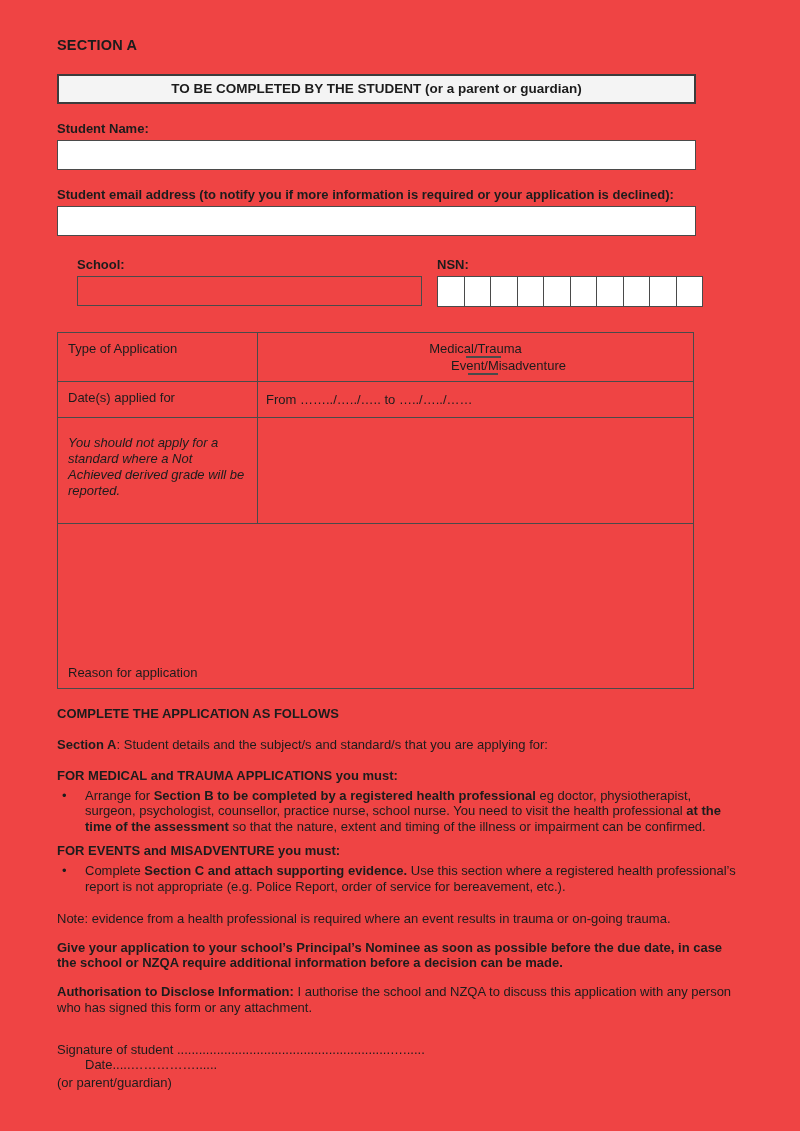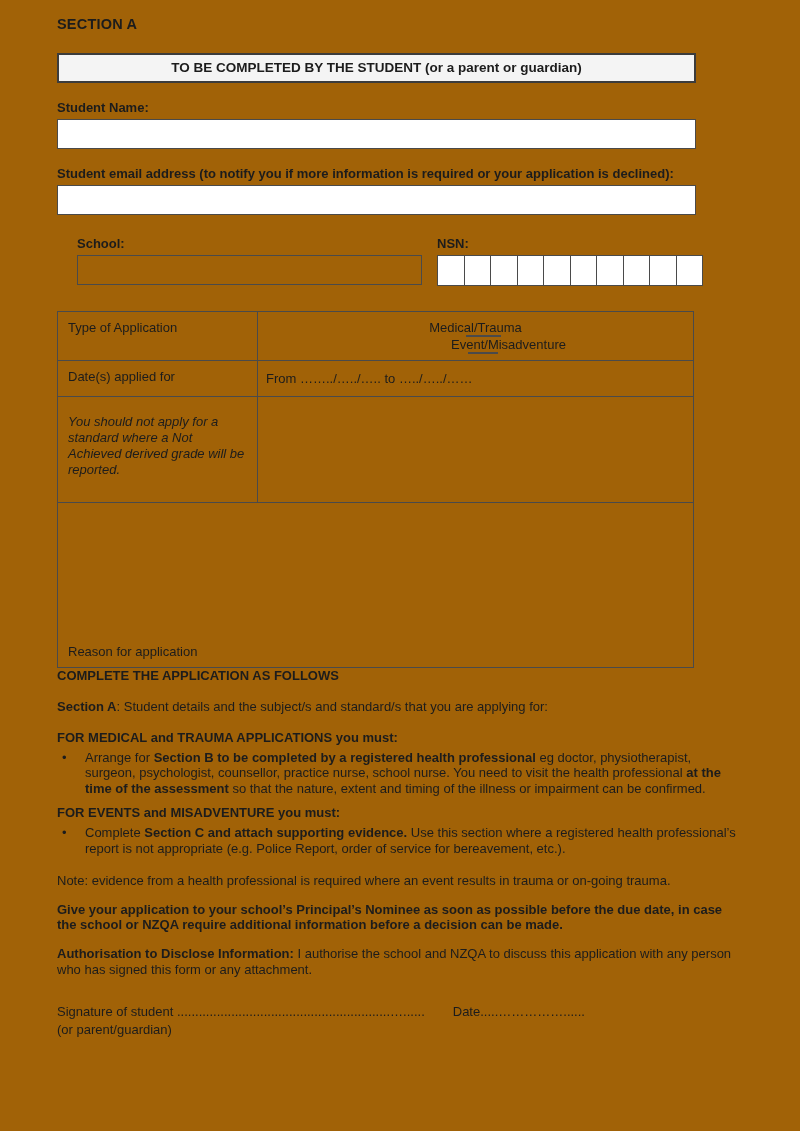--- a/index.html
+++ b/index.html
@@ -1,18 +1,18 @@
 <!DOCTYPE html>
 <html><head>
 <meta charset="utf-8">
 <style>
   * { margin:0; padding:0; box-sizing:border-box; }
   html,body { background:#ffffff; }
   body { font-family:"Liberation Sans", sans-serif; color:#1c1c1c; }
-  .page { width:800px; height:1131px; background:#a16207; padding:16px 53px 0 57px; overflow:hidden; }
+  .page { width:800px; height:1131px; background:#ef4444; padding:37px 53px 0 57px; overflow:hidden; }
 
   .section-title { font-size:14.5px; font-weight:bold; margin-bottom:21px; letter-spacing:.2px; }
 
   .header-box { width:639px; border:2px solid #3c3c3c; background:#f4f4f4; text-align:center;
                 padding:5px 0 6px 0; font-weight:bold; font-size:13.5px; margin-bottom:17px; }
 
   .field-label { font-weight:bold; font-size:13px; margin-bottom:4px; }
   .input-box { width:639px; height:30px; border:1px solid #4a4a4a; background:#fff; }
   .group { margin-top:17px; }
 
@@ -37,31 +37,31 @@
   .type-row { display:flex; align-items:center; height:100%;flex-direction:column; }
   .checkbox { width:35px; height:26px; border:1px solid #4a4a4a; background:#fff; }
   .cb-1 { margin-left:16px; }
   .lbl-event { margin-left:66px; }
   .cb-2 { margin-left:14px; width:30px; }
   .subjects-note { font-style:italic; margin-top:9px; line-height:1.22; }
   .dates-cell { display:flex; align-items:center; }
 
   .instr { font-size:13px; line-height:1.22; width:688px; }
   .bold { font-weight:bold; }
-  .mt-17 { }
+  .mt-17 { margin-top:17px; }
   .mt-15 { margin-top:15px; }
   .mt-16 { margin-top:16px; }
   .mt-13 { margin-top:13px; }
   .mt-8  { margin-top:8px; }
   .mt-4  { margin-top:4px; }
   .mt-26 { margin-top:26px; }
   .bullet-row { display:flex; width:688px; font-size:13px; line-height:1.22; }
   .bullet-glyph { width:28px; padding-left:5px; }
   .bullet-text { flex:1; }
-  .sig-row { display:flex; font-size:13px; }
+  .sig-row { display:flex; font-size:13px;flex-direction:column; }
   .sig-date { margin-left:28px; }
   .sig-sub { font-size:13px; margin-top:3px; }
 </style>
 </head>
 <body>
 
 <div class="page">
 
   <div class="section-title">SECTION A</div>
 

